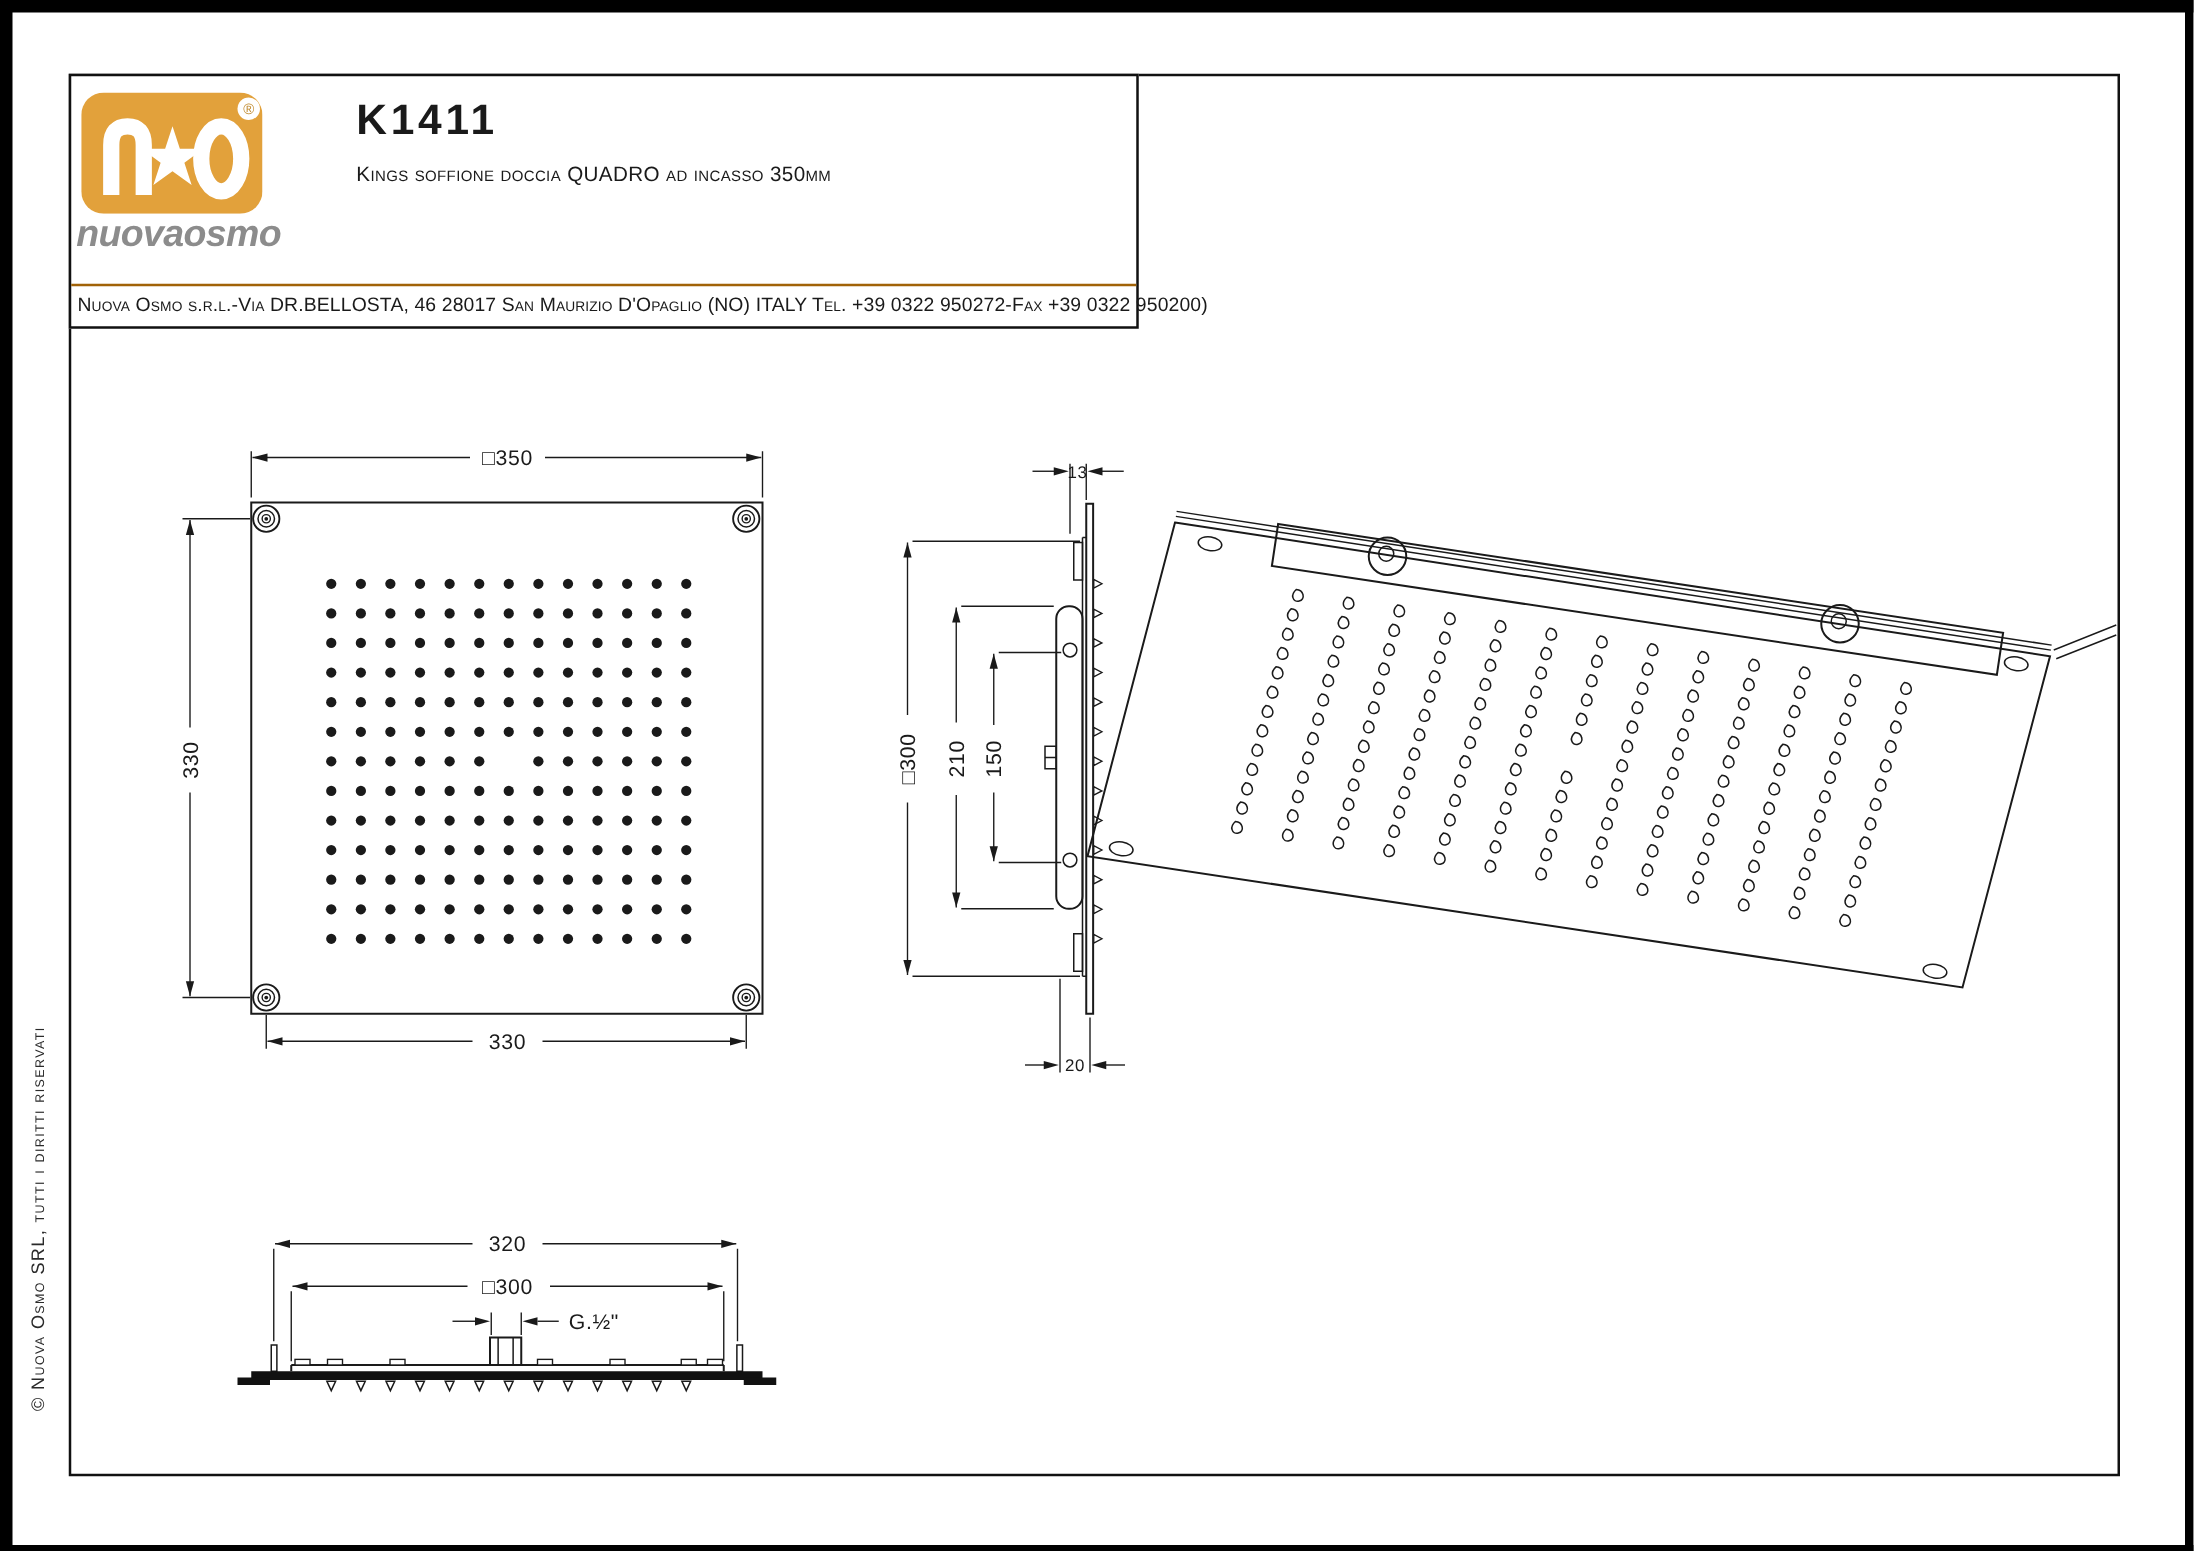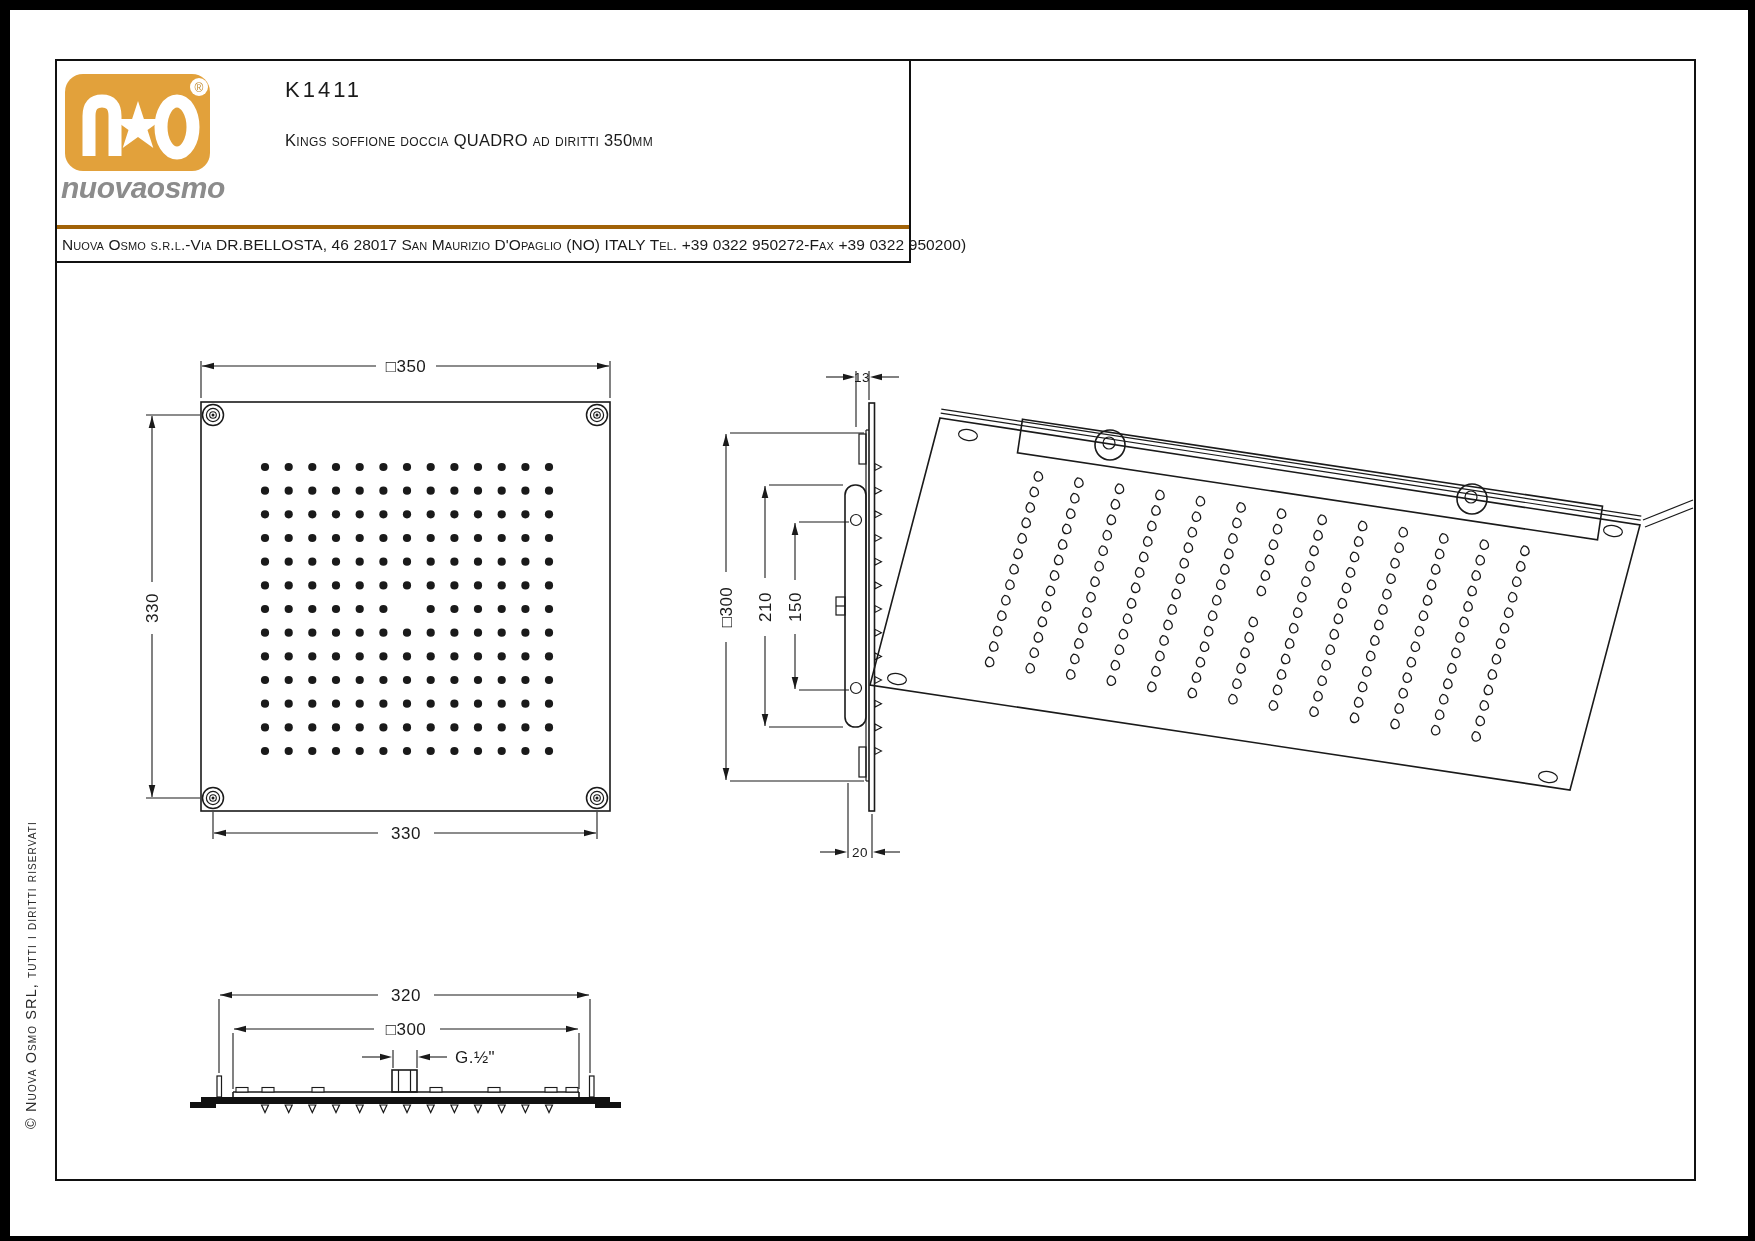--- a/index.html
+++ b/index.html
@@ -11,26 +11,26 @@
   .frame.right{left:1748px;top:0;width:7px;height:1241px;}
   .frame.bottom{left:0;top:1236px;width:1755px;height:5px;}
   .sheet-border{position:absolute;left:55px;top:59px;width:1637px;height:1118px;
         border:2px solid #111;}
   .title-block{position:absolute;left:55px;top:59px;width:852px;height:200px;
         border-right:2px solid #111;border-bottom:2px solid #111;border-top:2px solid #111;border-left:2px solid #111;
         background:#fff;}
   .logo-box{position:absolute;left:8px;top:13px;width:145px;height:97px;}
   .brand-name{position:absolute;left:4px;top:110px;font-size:30px;font-weight:bold;
         color:#8c8c8c;letter-spacing:-0.5px;font-style:italic;}
-  .product-code{position:absolute;left:228px;top:16px;font-size:22px;letter-spacing:3px;
-        color:#1a1a1a;}
+  .product-code{position:absolute;left:228px;top:16px;font-size:34px;letter-spacing:3px;
+        color:#1a1a1a;font-weight:bold;}
   .product-desc{position:absolute;left:228px;top:70px;font-size:16.5px;
         font-variant:small-caps;letter-spacing:0.3px;color:#1a1a1a;}
   .address-strip{position:absolute;left:0;right:0;bottom:0;height:32px;
-        border-top:4px solid #a16207;display:flex;align-items:center;padding-left:5px;
+        border-top:2px solid #a16207;display:flex;align-items:center;padding-left:5px;
         font-size:15.5px;font-variant:small-caps;letter-spacing:0.1px;white-space:nowrap;}
   .copyright{position:absolute;left:31px;top:975px;transform:translate(-50%,-50%) rotate(-90deg);
         white-space:nowrap;font-size:14.5px;font-variant:small-caps;letter-spacing:1.1px;color:#2a2a2a;}
   svg.drawing{position:absolute;left:0;top:0;}
   .obj{stroke:#1a1a1a;stroke-width:1.6;fill:none;}
   .thin{stroke:#1a1a1a;stroke-width:1.2;fill:none;}
   .dim{stroke:#1a1a1a;stroke-width:1.1;fill:none;}
   .arr{fill:#1a1a1a;stroke:none;}
   .dimtext{font-family:"Liberation Sans",sans-serif;font-size:17px;fill:#1a1a1a;letter-spacing:0.5px;}
   .dimtext.small{font-size:13.5px;}
@@ -53,21 +53,21 @@
         <rect x="0" y="0" width="145" height="97" rx="18" fill="#E2A13B"></rect>
         <path d="M24,82 L24,42 Q24,27 37,27 Q50,27 50,42 L50,82" stroke="#fff" stroke-width="13" fill="none"></path>
         <polygon points="73,27 78.9,44.9 97.7,45 82.5,56.1 88.3,74 73,63 57.7,74 63.5,56.1 48.3,45 67.1,44.9" fill="#fff"></polygon>
         <ellipse cx="112" cy="53" rx="16" ry="26" stroke="#fff" stroke-width="13" fill="none"></ellipse>
         <circle cx="134" cy="13" r="9" fill="#fff"></circle>
         <text x="134" y="17.5" text-anchor="middle" font-size="12" fill="#c08a2e">®</text>
       </svg>
     </div>
     <div class="brand-name">nuovaosmo</div>
     <div class="product-code">K1411</div>
-    <div class="product-desc">Kings soffione doccia QUADRO ad diritti 350mm</div>
+    <div class="product-desc">Kings soffione doccia QUADRO ad incasso 350mm</div>
     <div class="address-strip">
       <span>Nuova Osmo s.r.l.-Via DR.BELLOSTA, 46 28017 San Maurizio D'Opaglio (NO) ITALY Tel. +39 0322 950272-Fax +39 0322 950200)</span>
     </div>
   </div>
 
   <div class="copyright">© Nuova Osmo SRL, tutti i diritti riservati</div>
 
   <svg class="drawing" width="1755" height="1241" viewBox="0 0 1755 1241">
 
     <g>

